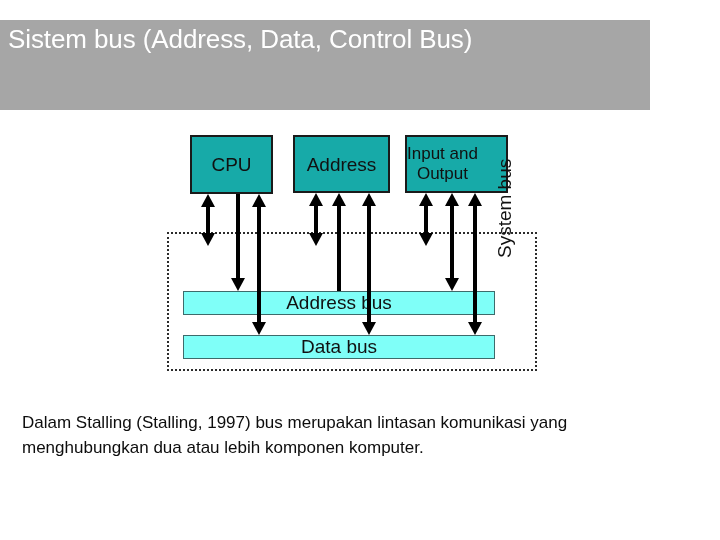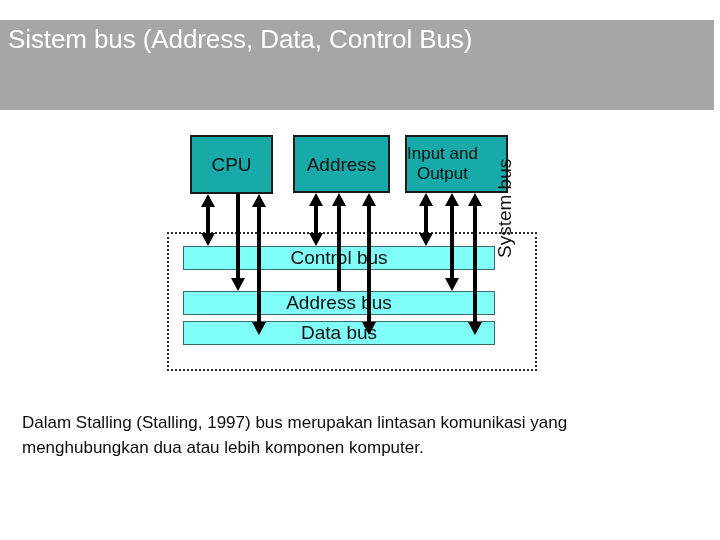--- a/index.html
+++ b/index.html
@@ -13,21 +13,21 @@
     font-family: "Liberation Sans", sans-serif;
     overflow: hidden;
     position: relative;
   }
 
   
   #title-band {
     position: absolute;
     left: 0;
     top: 20px;
-    width: 714px;
+    width: 650px;
     height: 90px;
     background: #a6a6a6;
   }
   #title-text {
     position: absolute;
     left: 8px;
     top: 1px;
     width: 600px;
     color: #ffffff;
     font-size: 26px;
@@ -80,21 +80,21 @@
     border: 1px solid #3d6b6b;
     box-sizing: border-box;
     display: flex;
     align-items: center;
     justify-content: center;
     color: #111111;
     font-size: 19px;
   }
   #bar-control { top: 246px; }
   #bar-address { top: 291px; }
-  #bar-data    { top: 321px; }
+  #bar-data    { top: 335px; }
 
   #sysbus-label {
     position: absolute;
     left: 494px;
     top: 236px;
     width: 130px;
     height: 22px;
     transform: rotate(-90deg);
     transform-origin: 11px 11px;
     color: #111111;
@@ -162,23 +162,20 @@
     <span>Address</span>
   </div>
 
   <div class="unit-box" style="left:405px; top:135px; width:103px; height:58px; font-size:17px; line-height:20px; justify-content:flex-start; ">
     <span>Input and
 Output</span>
   </div>
 
   <div id="sysbus-frame"></div>
 
-  <div class="bus-bar" id="bar-control">
-    <span>Control bus</span>
-  </div>
 
   <div class="bus-bar" id="bar-address">
     <span>Address bus</span>
   </div>
 
   <div class="bus-bar" id="bar-data">
     <span>Data bus</span>
   </div>
 
   <div id="sysbus-label">System bus</div>

